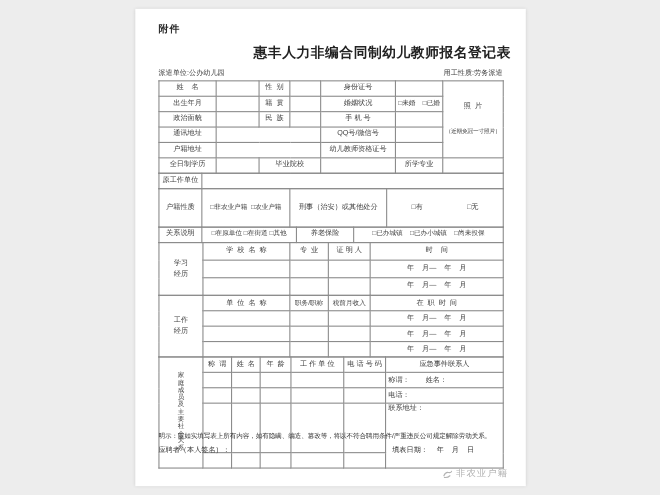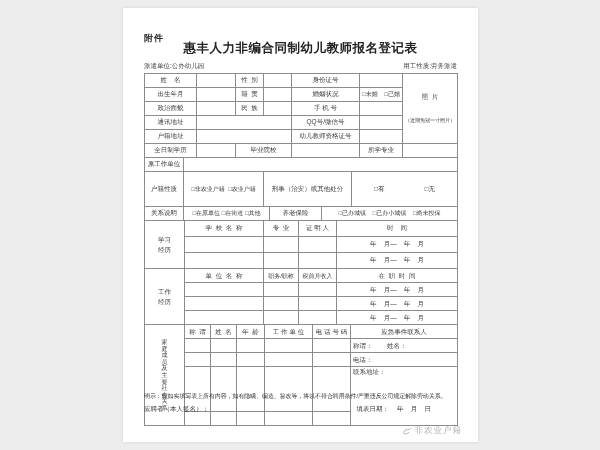--- a/index.html
+++ b/index.html
@@ -7,27 +7,28 @@
     width:600px;height:450px;overflow:hidden;
     background:#ededed;
     font-family:"Liberation Sans","DejaVu Sans",sans-serif;
     color:#3d3d3d;
   }
   .page{
     position:absolute;left:123px;top:8px;width:355px;height:434px;
     background:#ffffff;box-shadow:0 0 3px rgba(0,0,0,.12);
   }
   .attachment{
-    position:absolute;left:21px;top:24px;
+    position:absolute;left:21px;top:12px;
     font-size:9px;font-weight:bold;color:#2b2b2b;letter-spacing:1px;text-align:center;
   }
   .title{
     position:absolute;left:0;top:32px;width:100%;margin:0;
     text-align:center;font-size:12.5px;font-weight:bold;color:#222;
     letter-spacing:.5px;
+    padding-left:47px;
   }
   .subhead{
     position:absolute;left:21px;top:54px;width:313px;
     display:flex;justify-content:space-between;
     font-size:6.5px;color:#3d3d3d;
   }
   .tblwrap{position:absolute;left:21px;top:65px;width:313px;}
   table{border-collapse:collapse;table-layout:fixed;width:313px;}
   table + table{margin-top:-1px;}
   td{

